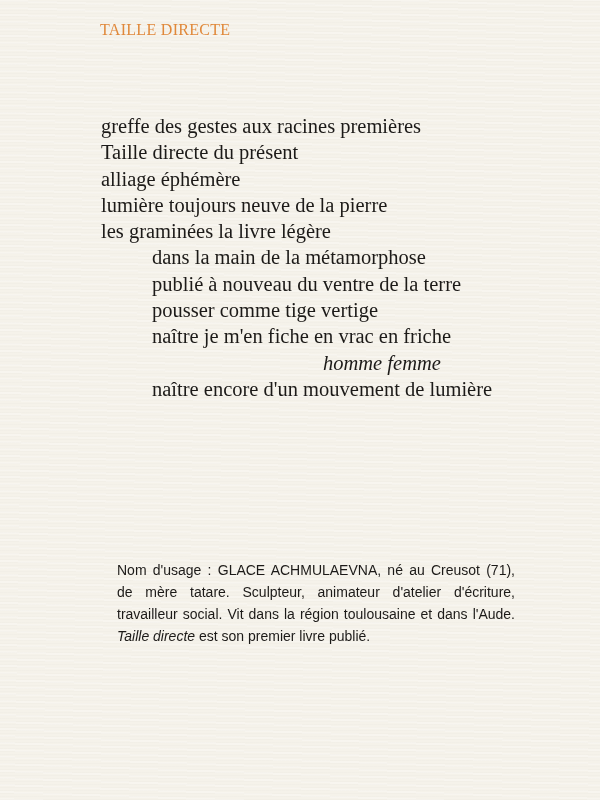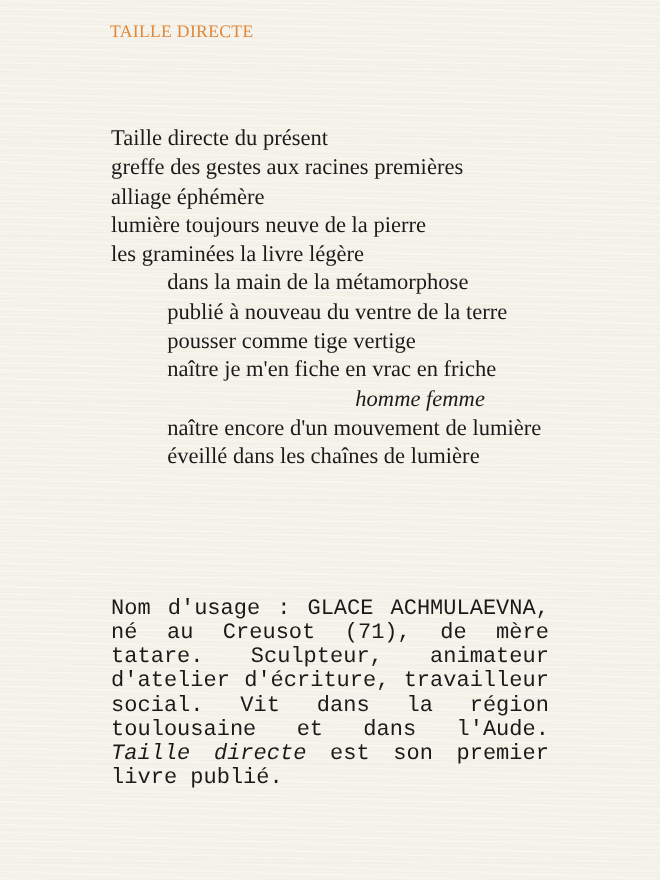--- a/index.html
+++ b/index.html
@@ -46,46 +46,45 @@
     .poem li {
       white-space: nowrap;
     }
     .poem li.indent-1 { padding-left: 51px; font-family: Liberation Serif, serif; }
     .poem li.indent-2 { padding-left: 222px; font-style: italic; }
     .bio {
       position: absolute;
       left: 101px;
       top: 543px;
       width: 398px;
-      margin: 0;
-      font-family: Liberation Mono, monospace;
-      font-size: 20px;
+      margin: 16px;
+      font-family: Liberation Sans, sans-serif;
+      font-size: 14px;
       line-height: 22px;
       text-align: justify;
       text-align-last: left;
     }
     .bio em {
       font-style: italic;
     }
   </style>
 </head>
 <body>
 
 <div class="paper"></div>
 
 <div class="running-title">TAILLE DIRECTE</div>
 
 <ul class="poem">
+  <li class="indent-0">greffe des gestes aux racines premières</li>
   <li class="indent-0">Taille directe du présent</li>
-  <li class="indent-0">greffe des gestes aux racines premières</li>
   <li class="indent-0">alliage éphémère</li>
   <li class="indent-0">lumière toujours neuve de la pierre</li>
   <li class="indent-0">les graminées la livre légère</li>
   <li class="indent-1">dans la main de la métamorphose</li>
   <li class="indent-1">publié à nouveau du ventre de la terre</li>
   <li class="indent-1">pousser comme tige vertige</li>
   <li class="indent-1">naître je m'en fiche en vrac en friche</li>
   <li class="indent-2">homme femme</li>
   <li class="indent-1">naître encore d'un mouvement de lumière</li>
-  <li class="indent-1">éveillé dans les chaînes de lumière</li>
 </ul>
 
 <p class="bio"><span>Nom d'usage : GLACE ACHMULAEVNA, né au Creusot (71), de mère tatare. Sculpteur, animateur d'atelier d'écriture, travailleur social. Vit dans la région toulousaine et dans l'Aude. </span><em>Taille directe</em><span> est son premier livre publié.</span></p>
 
 </body></html>

